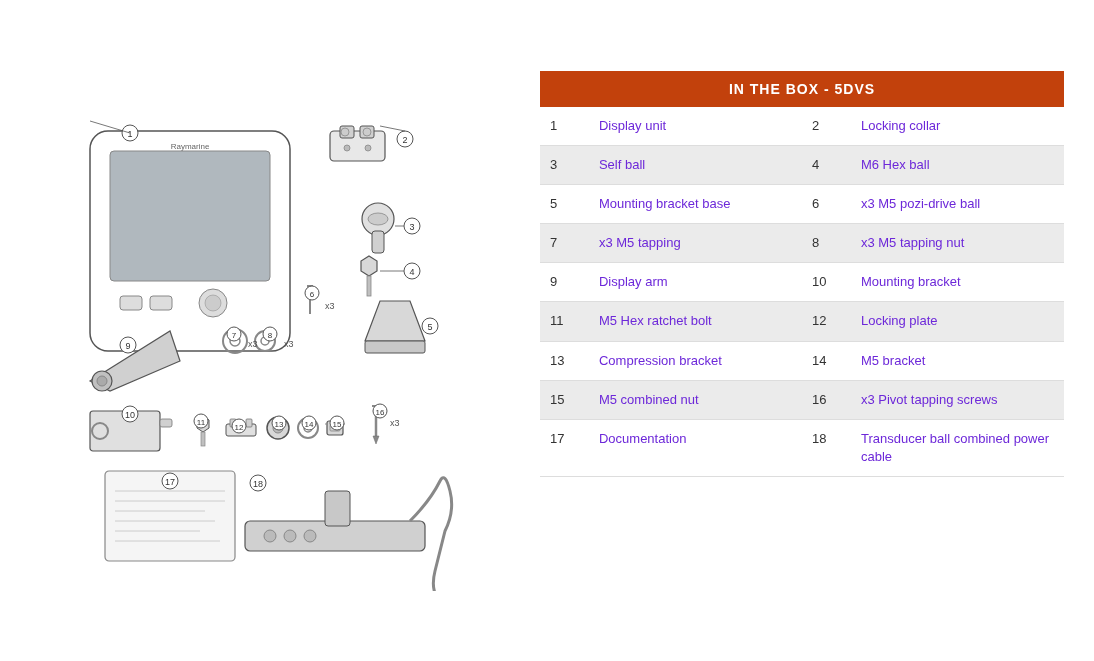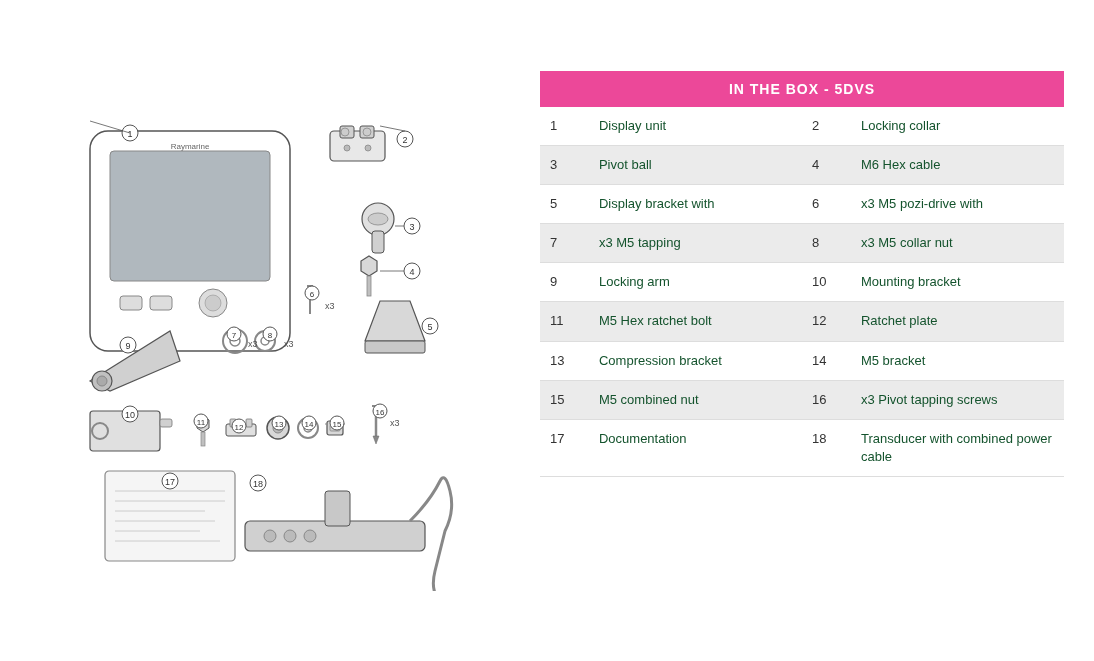--- a/index.html
+++ b/index.html
@@ -38,21 +38,21 @@
     
     .table-area {
       flex: 1;
       min-width: 450px;
     }
     .box-table {
       width: 100%;
       border-collapse: collapse;
     }
     .box-table thead tr th {
-      background: #ec4899;
+      background: #c2410c;
       color: #fff;
       text-align: center;
       padding: 10px 14px;
       font-size: 14px;
       font-weight: bold;
       letter-spacing: 1px;
     }
     .box-table tbody tr {
       border-bottom: 1px solid #ddd;
     }
@@ -67,21 +67,21 @@
       vertical-align: top;
       line-height: 1.4;
     }
     .box-table tbody td.num {
       width: 30px;
       color: #333;
       font-weight: normal;
     }
     .box-table tbody td.label {
       width: 150px;
-      color: #14532d;
+      color: #6d28d9;
     }
   </style>
 </head>
 <body>
 
 <div class="page-container">
 
   <div class="diagram-area">
     <svg class="diagram-svg" viewBox="0 0 470 520" xmlns="http://www.w3.org/2000/svg">
 
@@ -266,63 +266,63 @@
       </thead>
       <tbody id="table-body">
       <tr>
             <td class="num">1</td>
             <td class="label">Display unit</td>
             <td class="num">2</td>
             <td class="label">Locking collar</td>
           </tr>
           <tr>
             <td class="num">3</td>
-            <td class="label">Pivot ball</td>
+            <td class="label">Self ball</td>
             <td class="num">4</td>
-            <td class="label">M6 Hex cable</td>
+            <td class="label">M6 Hex ball</td>
           </tr>
           <tr>
             <td class="num">5</td>
-            <td class="label">Display bracket with</td>
+            <td class="label">Mounting bracket base</td>
             <td class="num">6</td>
-            <td class="label">x3 M5 pozi-drive with</td>
+            <td class="label">x3 M5 pozi-drive ball</td>
           </tr>
           <tr>
             <td class="num">7</td>
             <td class="label">x3 M5 tapping</td>
             <td class="num">8</td>
-            <td class="label">x3 M5 collar nut</td>
+            <td class="label">x3 M5 tapping nut</td>
           </tr>
           <tr>
             <td class="num">9</td>
-            <td class="label">Locking arm</td>
+            <td class="label">Display arm</td>
             <td class="num">10</td>
             <td class="label">Mounting bracket</td>
           </tr>
           <tr>
             <td class="num">11</td>
             <td class="label">M5 Hex ratchet bolt</td>
             <td class="num">12</td>
-            <td class="label">Ratchet plate</td>
+            <td class="label">Locking plate</td>
           </tr>
           <tr>
             <td class="num">13</td>
             <td class="label">Compression bracket</td>
             <td class="num">14</td>
             <td class="label">M5 bracket</td>
           </tr>
           <tr>
             <td class="num">15</td>
             <td class="label">M5 combined nut</td>
             <td class="num">16</td>
             <td class="label">x3 Pivot tapping screws</td>
           </tr>
           <tr>
             <td class="num">17</td>
             <td class="label">Documentation</td>
             <td class="num">18</td>
-            <td class="label">Transducer with combined power cable</td>
+            <td class="label">Transducer ball combined power cable</td>
           </tr>
         </tbody>
     </table>
   </div>
 
 </div>
 
 </body></html>

